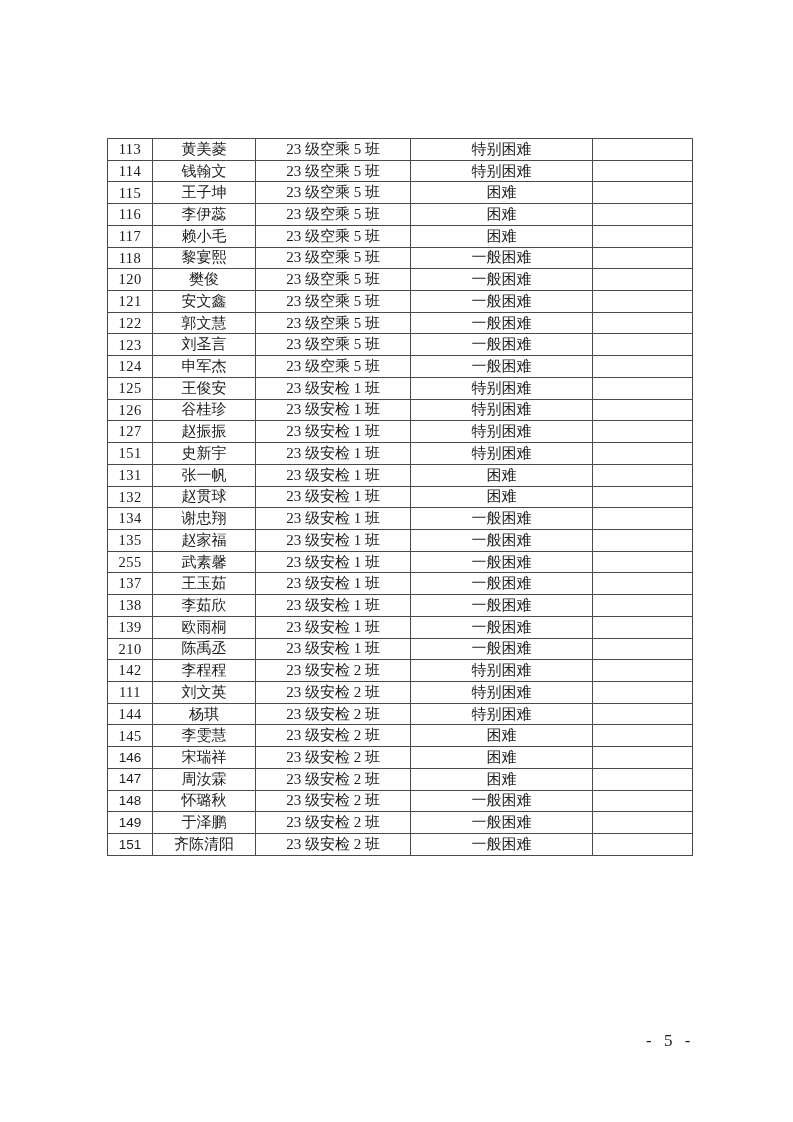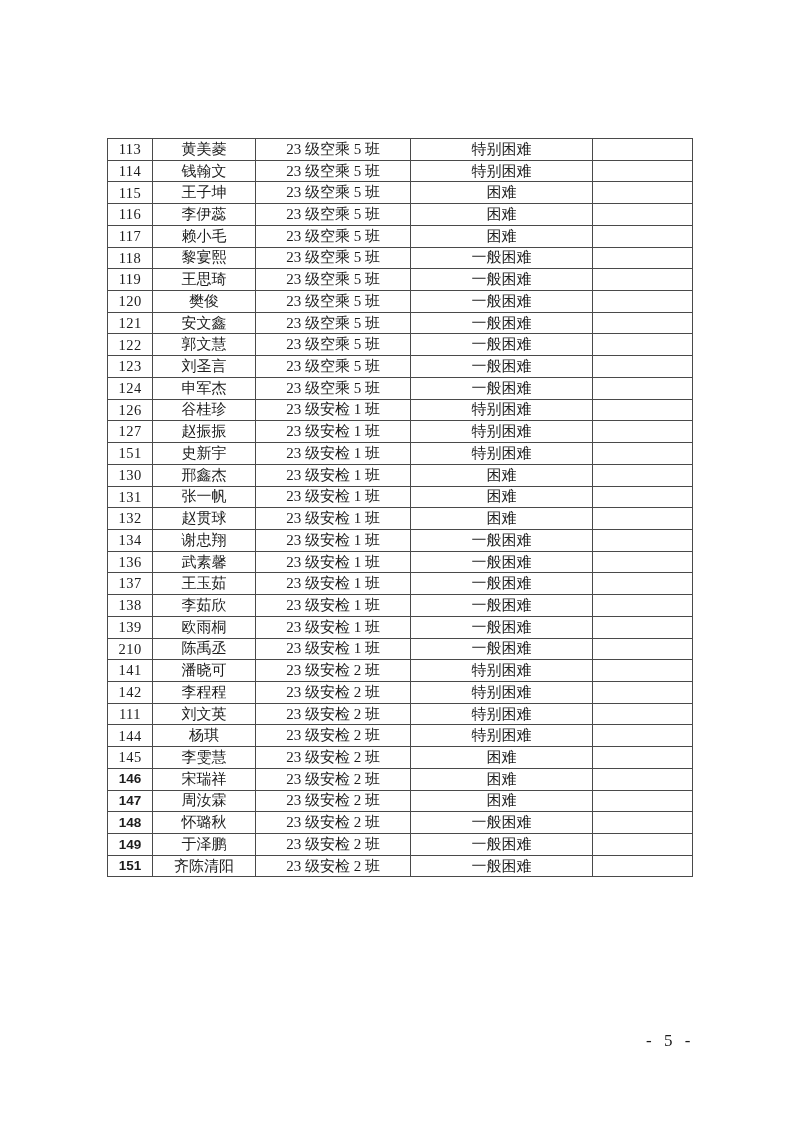--- a/index.html
+++ b/index.html
@@ -39,21 +39,20 @@
     color: #1c1c1c;
   }
   table.roster td.num {
     font-size: 14.5px;
     letter-spacing: 0.5px;
   }
   table.roster td.num.sans {
     font-family: "Liberation Sans", "DejaVu Sans", sans-serif;
     font-size: 13.5px;
     letter-spacing: 0px;
-    font-weight: bold;
   }
   .page-number {
     position: absolute;
     left: 646px;
     top: 1031px;
     font-size: 17px;
     letter-spacing: 1px;
     word-spacing: 6px;
     color: #1c1c1c;
     font-family: "Liberation Serif", "DejaVu Serif", serif;
@@ -109,27 +108,20 @@
           <td></td>
         </tr>
         <tr>
           <td class="num">118</td>
           <td>黎宴熙</td>
           <td>23 级空乘 5 班</td>
           <td>一般困难</td>
           <td></td>
         </tr>
         <tr>
-          <td class="num">119</td>
-          <td>王思琦</td>
-          <td>23 级空乘 5 班</td>
-          <td>一般困难</td>
-          <td></td>
-        </tr>
-        <tr>
           <td class="num">120</td>
           <td>樊俊</td>
           <td>23 级空乘 5 班</td>
           <td>一般困难</td>
           <td></td>
         </tr>
         <tr>
           <td class="num">121</td>
           <td>安文鑫</td>
           <td>23 级空乘 5 班</td>
@@ -151,20 +143,27 @@
           <td></td>
         </tr>
         <tr>
           <td class="num">124</td>
           <td>申军杰</td>
           <td>23 级空乘 5 班</td>
           <td>一般困难</td>
           <td></td>
         </tr>
         <tr>
+          <td class="num">125</td>
+          <td>王俊安</td>
+          <td>23 级安检 1 班</td>
+          <td>特别困难</td>
+          <td></td>
+        </tr>
+        <tr>
           <td class="num">126</td>
           <td>谷桂珍</td>
           <td>23 级安检 1 班</td>
           <td>特别困难</td>
           <td></td>
         </tr>
         <tr>
           <td class="num">127</td>
           <td>赵振振</td>
           <td>23 级安检 1 班</td>
@@ -172,27 +171,20 @@
           <td></td>
         </tr>
         <tr>
           <td class="num">151</td>
           <td>史新宇</td>
           <td>23 级安检 1 班</td>
           <td>特别困难</td>
           <td></td>
         </tr>
         <tr>
-          <td class="num">130</td>
-          <td>邢鑫杰</td>
-          <td>23 级安检 1 班</td>
-          <td>困难</td>
-          <td></td>
-        </tr>
-        <tr>
           <td class="num">131</td>
           <td>张一帆</td>
           <td>23 级安检 1 班</td>
           <td>困难</td>
           <td></td>
         </tr>
         <tr>
           <td class="num">132</td>
           <td>赵贯球</td>
           <td>23 级安检 1 班</td>
@@ -200,21 +192,28 @@
           <td></td>
         </tr>
         <tr>
           <td class="num">134</td>
           <td>谢忠翔</td>
           <td>23 级安检 1 班</td>
           <td>一般困难</td>
           <td></td>
         </tr>
         <tr>
-          <td class="num">136</td>
+          <td class="num">135</td>
+          <td>赵家福</td>
+          <td>23 级安检 1 班</td>
+          <td>一般困难</td>
+          <td></td>
+        </tr>
+        <tr>
+          <td class="num">255</td>
           <td>武素馨</td>
           <td>23 级安检 1 班</td>
           <td>一般困难</td>
           <td></td>
         </tr>
         <tr>
           <td class="num">137</td>
           <td>王玉茹</td>
           <td>23 级安检 1 班</td>
           <td>一般困难</td>
@@ -235,27 +234,20 @@
           <td></td>
         </tr>
         <tr>
           <td class="num">210</td>
           <td>陈禹丞</td>
           <td>23 级安检 1 班</td>
           <td>一般困难</td>
           <td></td>
         </tr>
         <tr>
-          <td class="num">141</td>
-          <td>潘晓可</td>
-          <td>23 级安检 2 班</td>
-          <td>特别困难</td>
-          <td></td>
-        </tr>
-        <tr>
           <td class="num">142</td>
           <td>李程程</td>
           <td>23 级安检 2 班</td>
           <td>特别困难</td>
           <td></td>
         </tr>
         <tr>
           <td class="num">111</td>
           <td>刘文英</td>
           <td>23 级安检 2 班</td>

